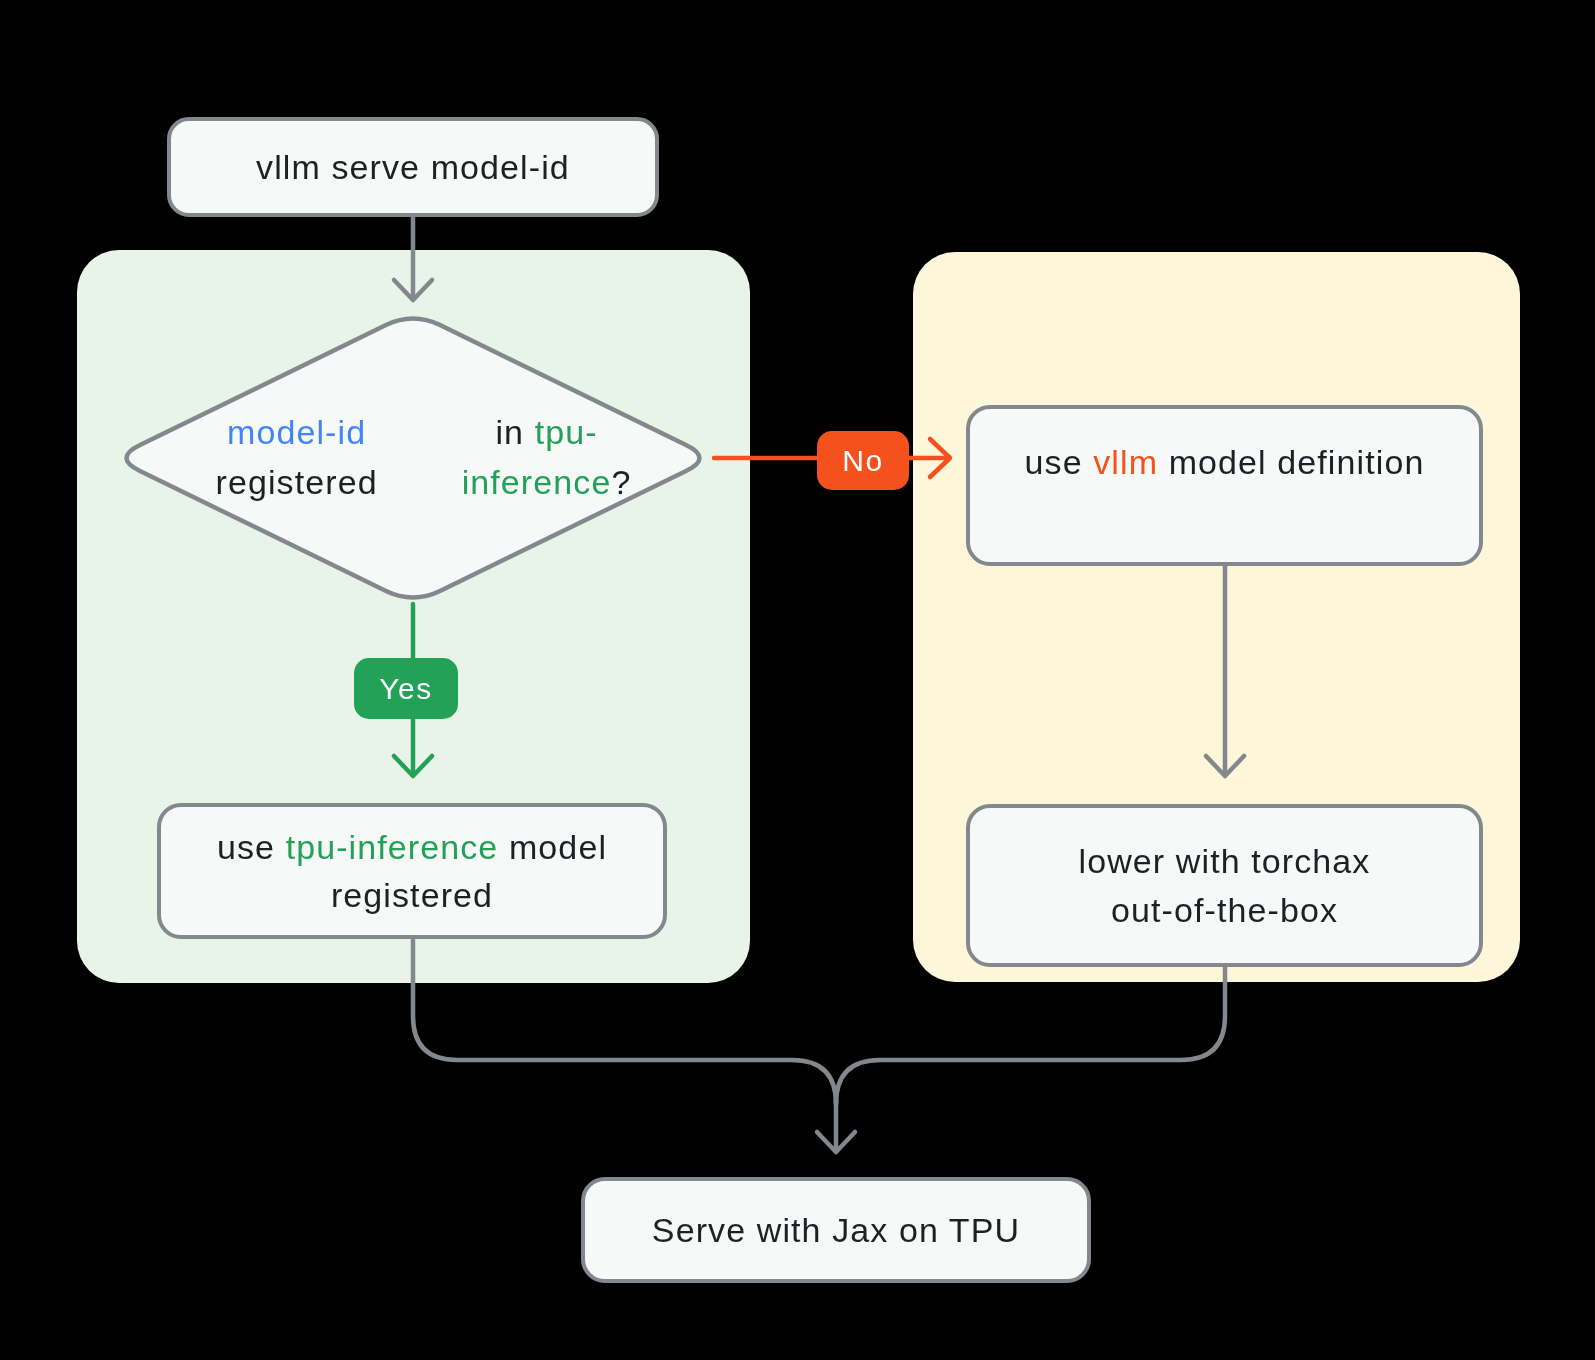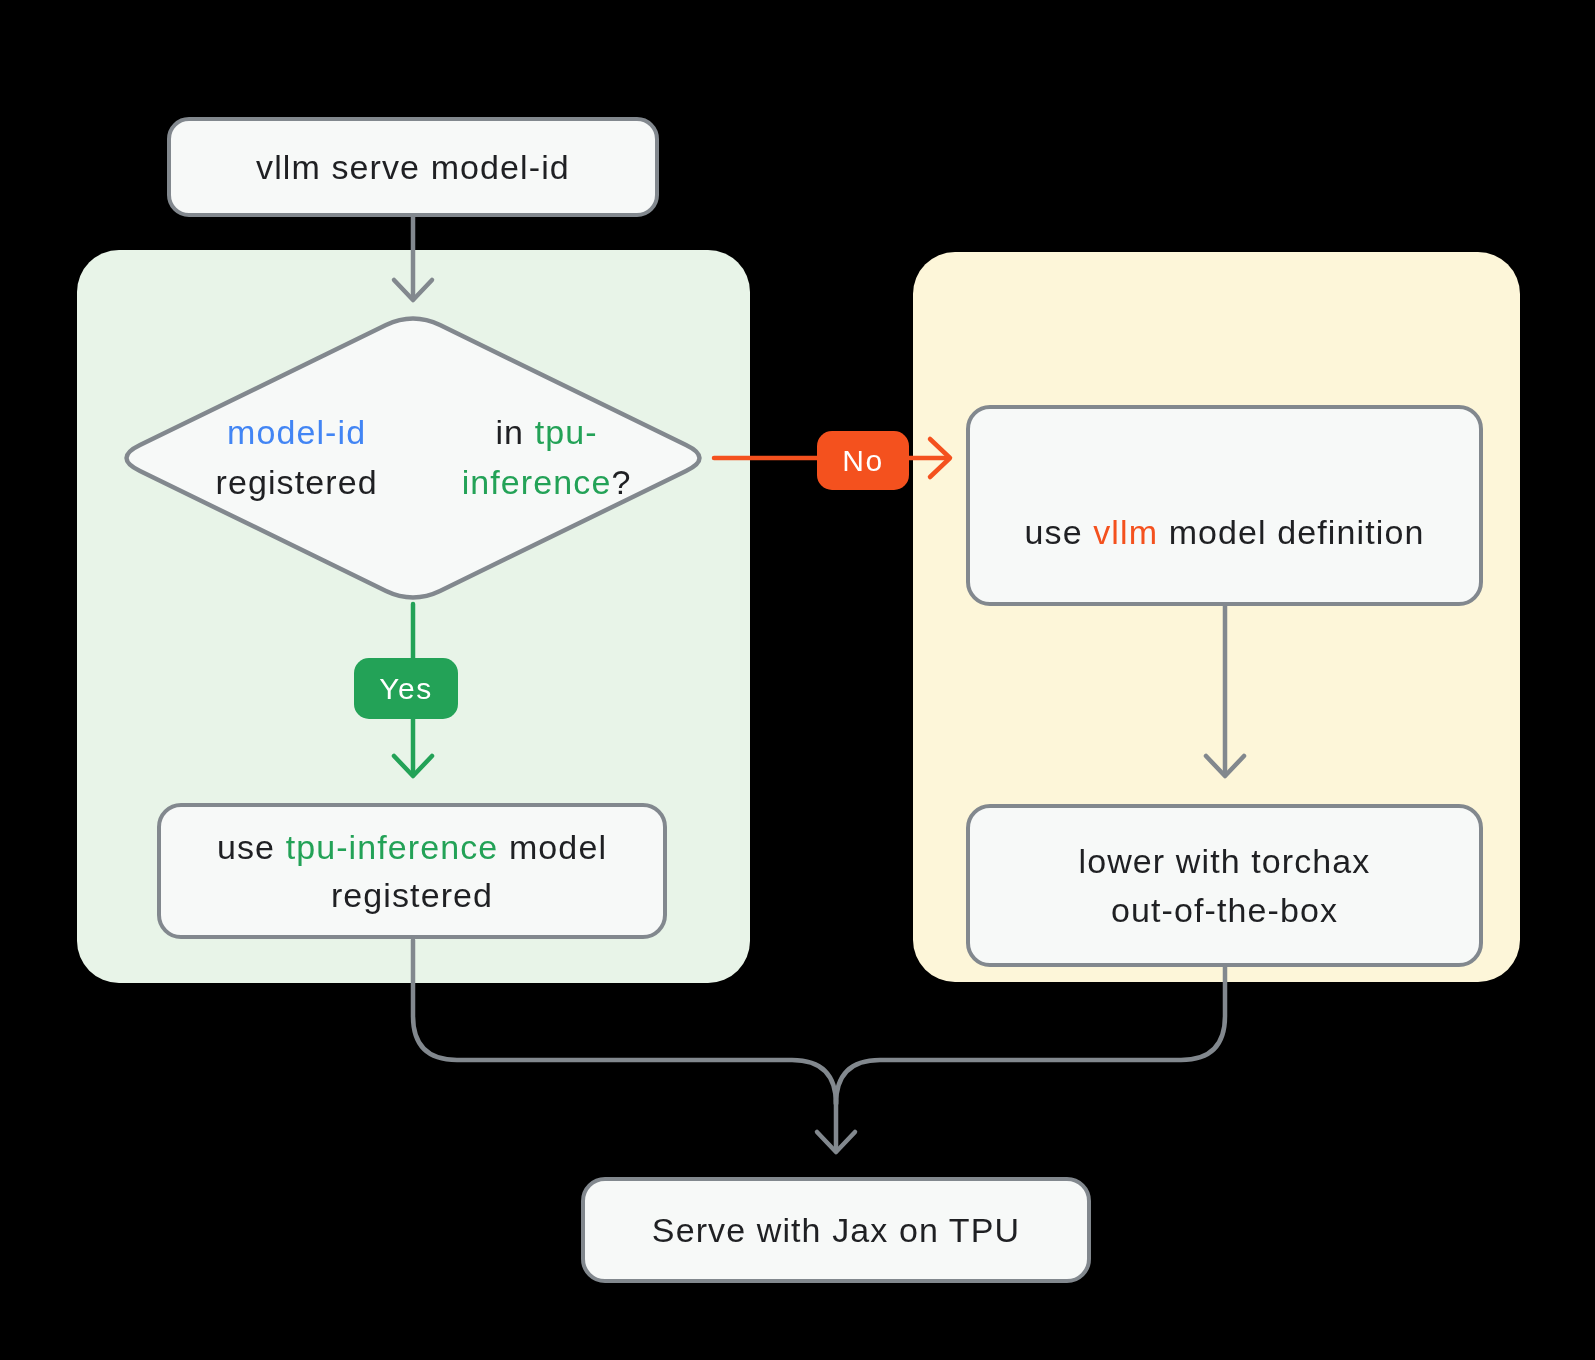--- a/index.html
+++ b/index.html
@@ -37,21 +37,21 @@
     background:var(--node-fill);
     border:4px solid var(--node-border);
     border-radius:24px;
     display:flex;align-items:center;justify-content:center;
     text-align:center;
     color:var(--ink);
     font-size:34px;line-height:1.42;letter-spacing:1.1px;font-weight:500;margin-top:17px;
   }
   .node.start{left:167px;top:100px;width:492px;height:100px;border-radius:22px;}
   .node.tpu-box{left:157px;top:786px;width:510px;height:136px;}
-  .node.vllm-box{left:966px;top:388px;width:517px;height:201px;padding-bottom:46px;align-items:flex-end;}
+  .node.vllm-box{left:966px;top:388px;width:517px;height:161px;padding-bottom:46px;}
   .node.torchax-box{left:966px;top:787px;width:517px;height:163px;}
   .node.serve-box{left:581px;top:1160px;width:510px;height:106px;}
   .diamond-text{
     position:absolute;left:163px;top:386px;width:500px;height:144px;
     display:flex;align-items:center;justify-content:center;
     text-align:center;color:var(--ink);
     font-size:34px;line-height:1.46;letter-spacing:1.1px;font-weight:500;
   }
   .accent-blue{color:var(--blue);}
   .accent-green{color:var(--green);}

